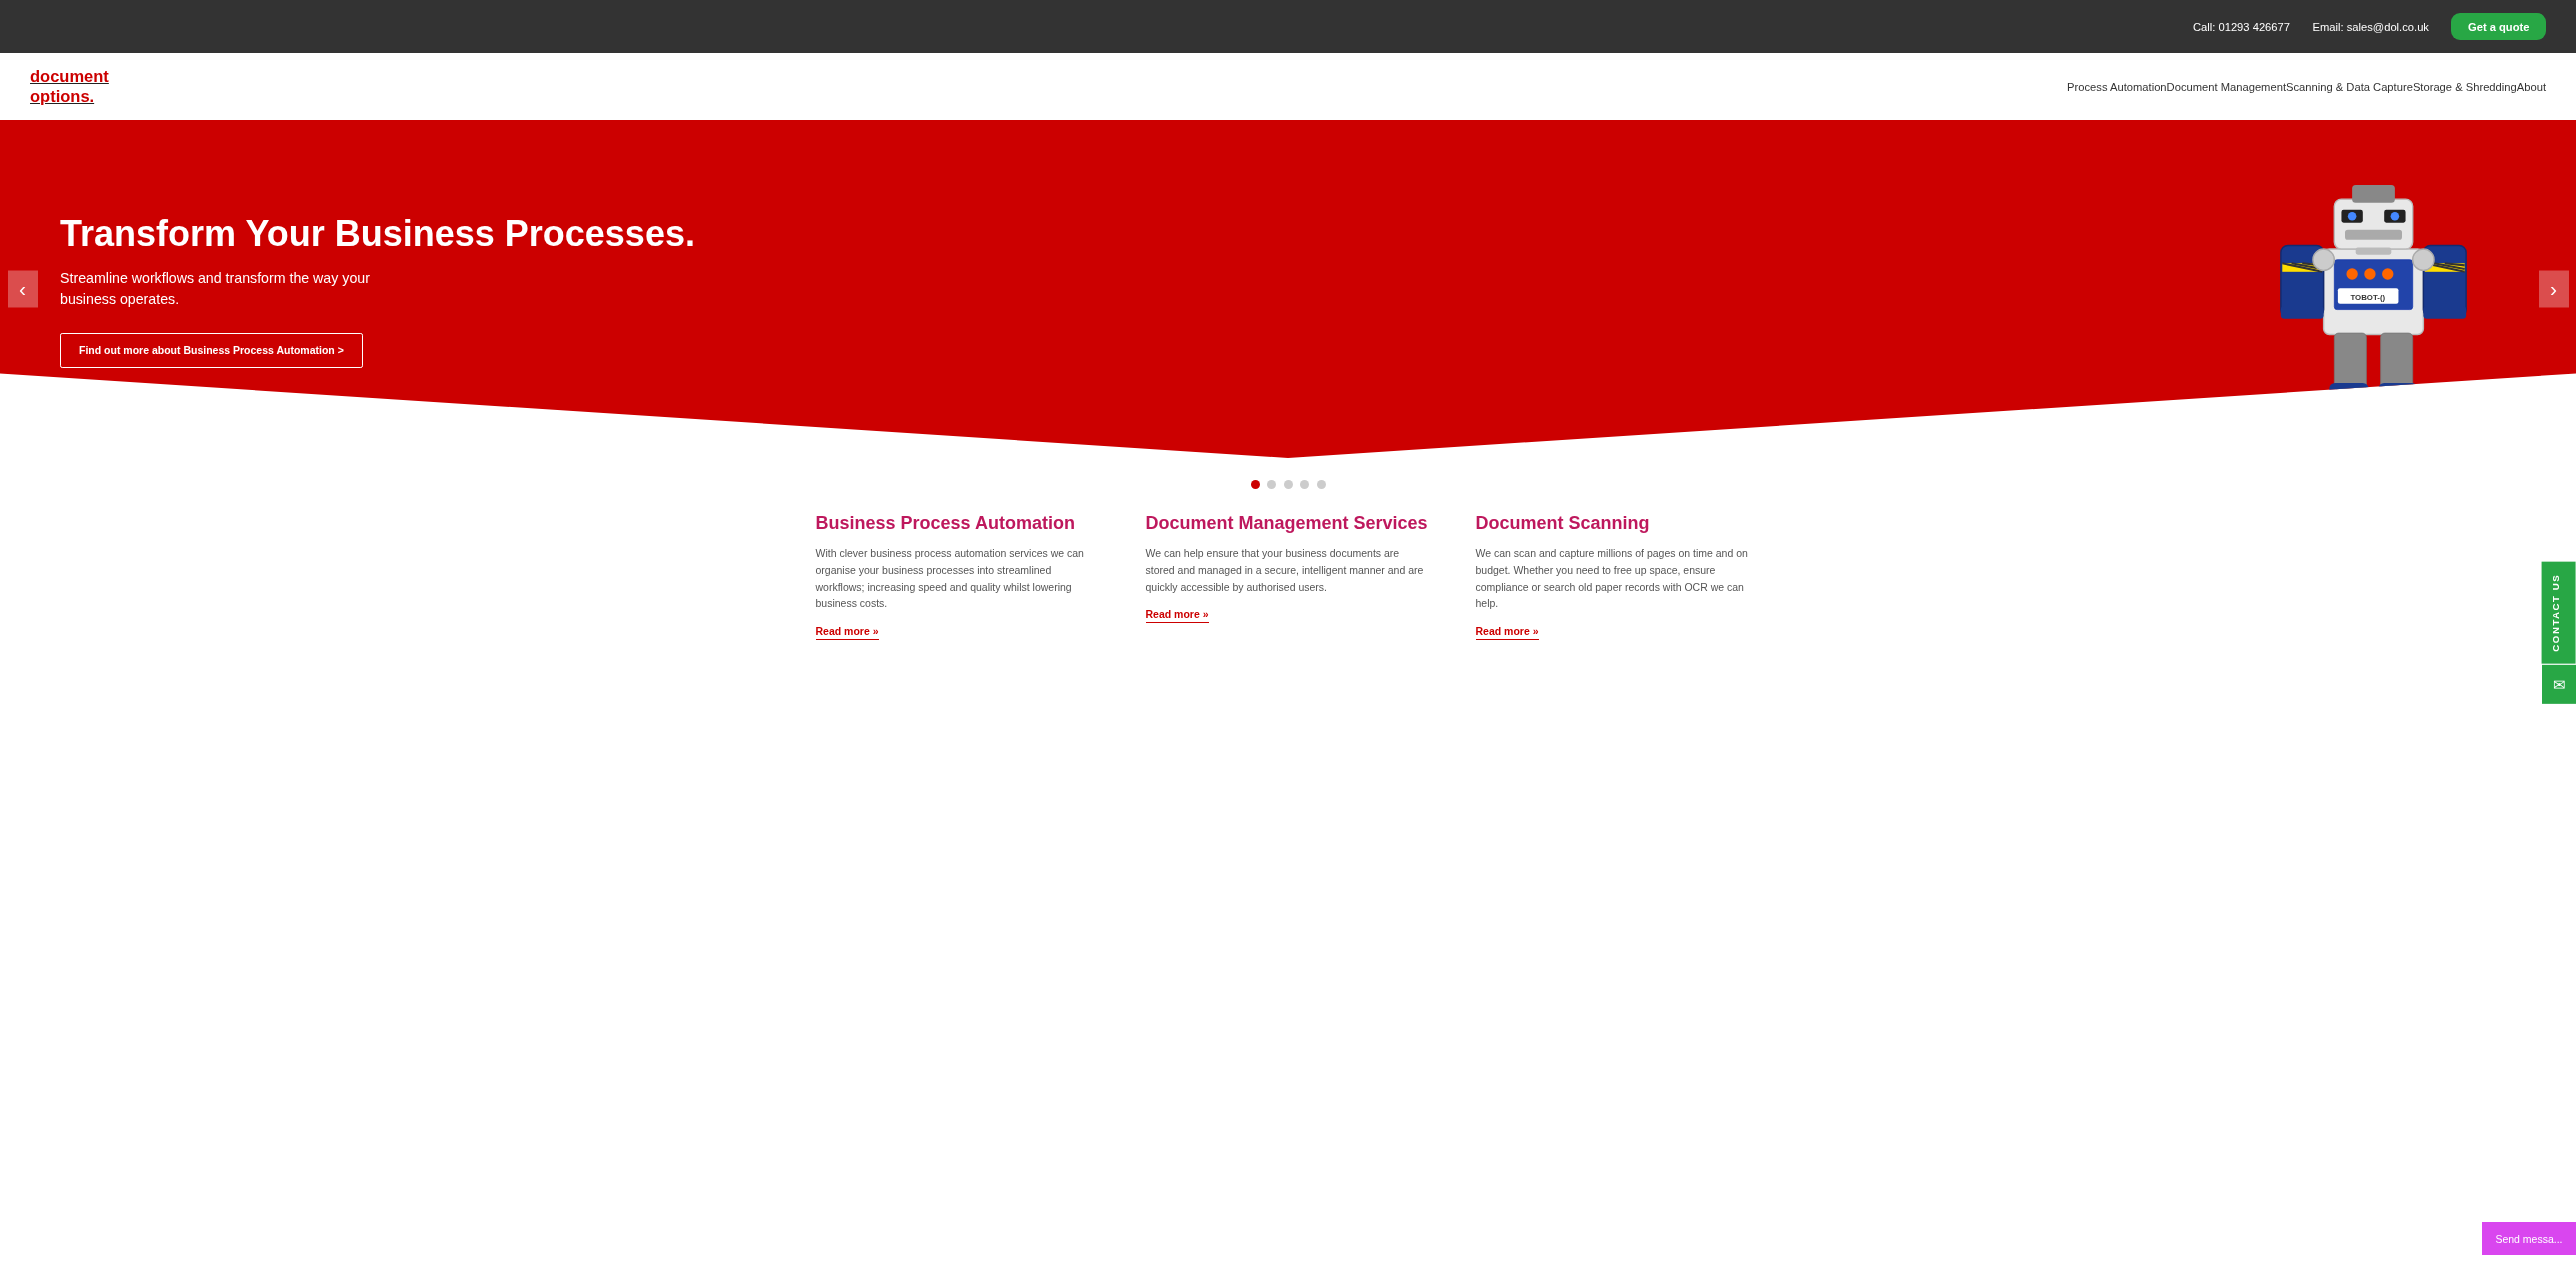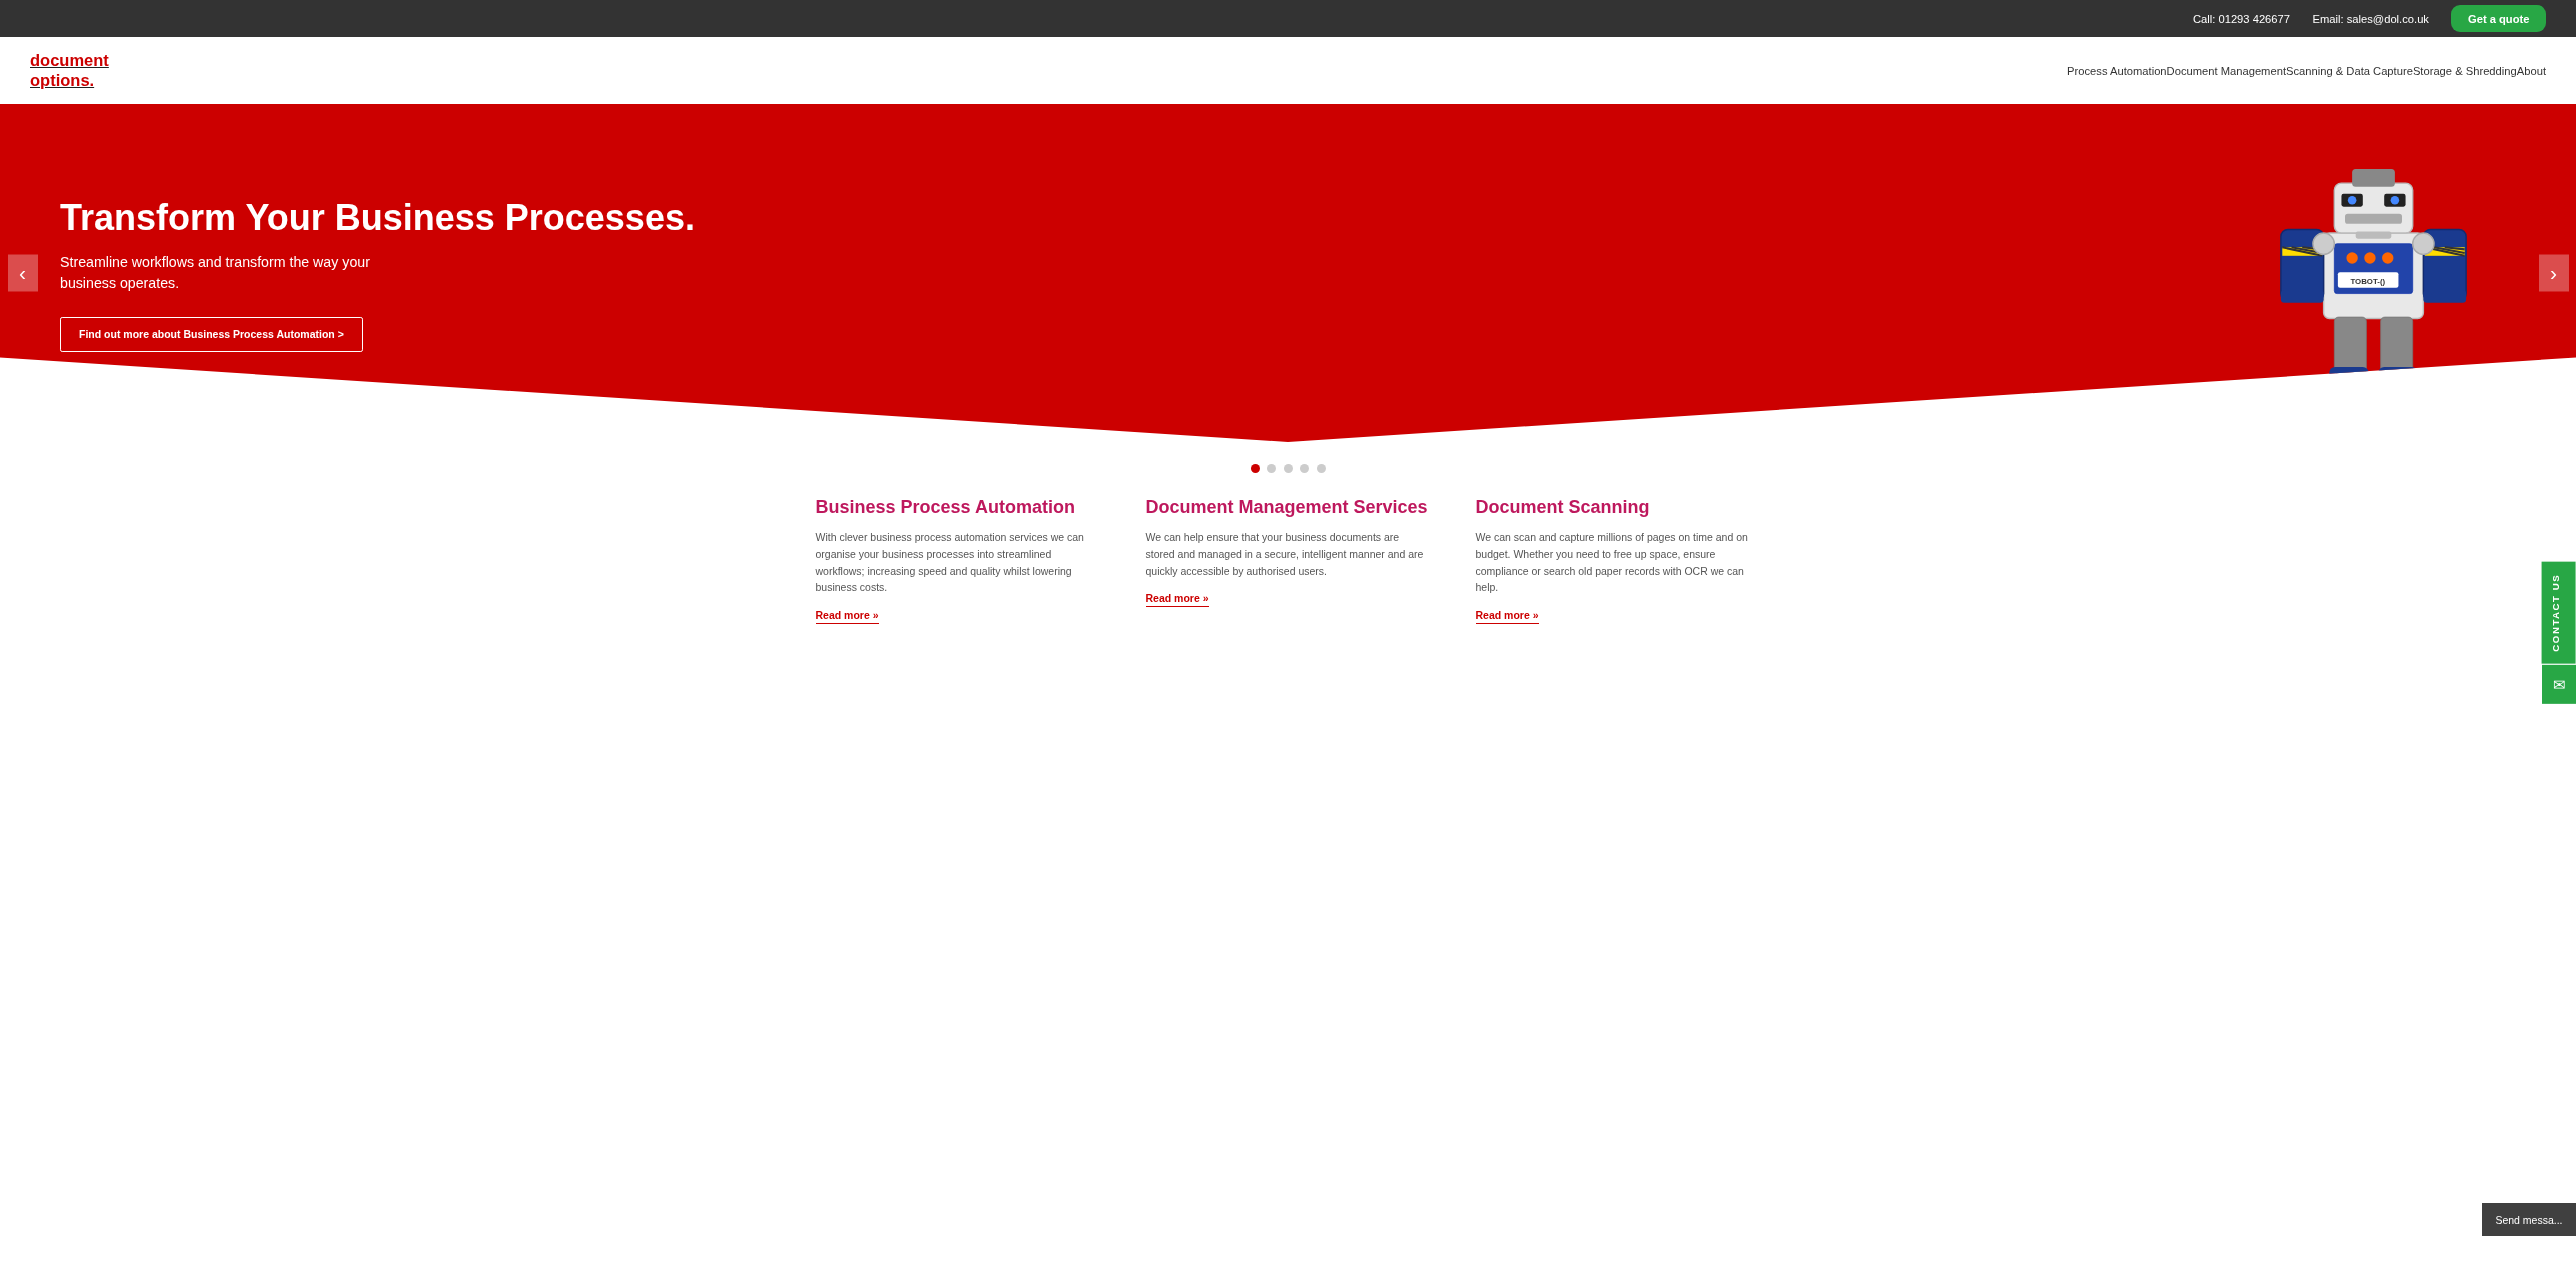--- a/index.html
+++ b/index.html
@@ -5,21 +5,21 @@
     * { margin: 0; padding: 0; box-sizing: border-box; }
     body { font-family: Arial, sans-serif; overflow-x: hidden; }
 
     
     .top-bar {
       background: #333;
       color: #fff;
       display: flex;
       justify-content: flex-end;
       align-items: center;
-      padding: 5px 30px;
+      padding: 13px 30px;
       gap: 22.5px;
       font-size: 11.2px;
     }
     .top-bar-contact { display: flex; gap: 22.5px; align-items: center; }
     .get-quote-btn {
       background: #28a745;
       color: #fff;
       border: none;
       padding: 7.5px 16.5px;
       font-size: 11.2px;
@@ -213,23 +213,23 @@
       align-items: center;
       justify-content: center;
       padding: 10.5px;
       cursor: pointer;
       margin-top: 1.5px;
     }
 
     
     .send-message-btn {
       position: fixed;
-      bottom: 30px;
+      bottom: 11px;
       right: 0;
-      background: #404040;
+      background: #d946ef;
       color: #fff;
       padding: 10.5px 13.5px;
       font-size: 10.5px;
       cursor: pointer;
       border: none;
       z-index: 100;
     }
 
     
     .robot-svg { width: 100%; height: 100%; }

